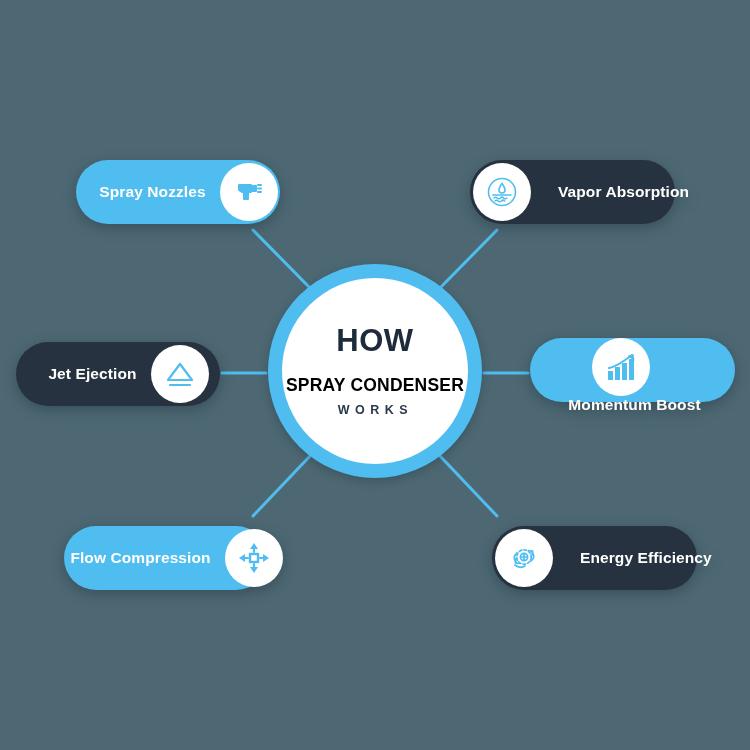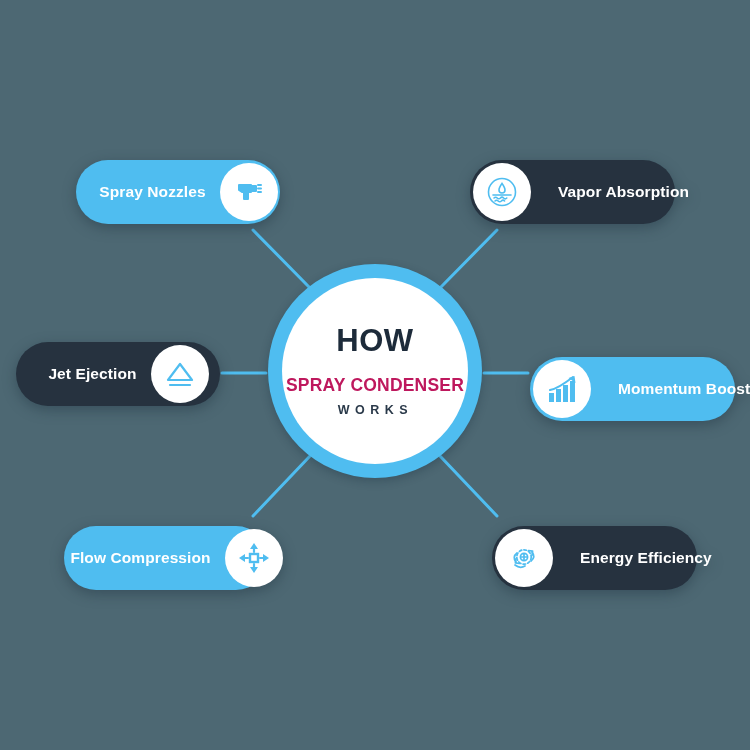--- a/index.html
+++ b/index.html
@@ -50,21 +50,21 @@
   .hub-l1 {
     font-size:31px;
     font-weight:bold;
     color:#1d2b3a;
     letter-spacing:0.5px;
     line-height:1.05;
   }
   .hub-l2 {
     font-size:17.5px;
     font-weight:bold;
-    color:#be185d;
+    color:#000000;
     letter-spacing:0.2px;
     line-height:1.35;
     margin-top:16px;
   }
   .hub-l3 {
     font-size:12.5px;
     font-weight:bold;
     color:#2b3a4a;
     letter-spacing:5.5px;
     margin-top:5px;
@@ -107,21 +107,21 @@
   .node.icon-right { padding-left:24px; padding-right:3px; justify-content:center; }
   .node.icon-right .node-label { margin-right:14px; }
   
   .node.icon-left  { padding-left:3px; padding-right:26px; }
   .node.icon-left .node-label { margin-left:27px; }
 
   
   #node-spray      { left:76px;  top:160px; width:204px; }
   #node-vapor      { left:470px; top:160px; width:205px; }
   #node-jet        { left:16px;  top:342px; width:204px; }
-  #node-momentum   { left:530px; top:357px; width:205px; }
+  #node-momentum   { left:530px; top:338px; width:205px;flex-direction:column; }
   #node-flow       { left:64px;  top:526px; width:204px; }
   #node-energy     { left:492px; top:526px; width:205px; }
 </style>
 </head>
 <body>
 
 <div id="stage">
 
   <svg id="connectors" viewBox="0 0 750 750" width="750" height="750">
     <g stroke="#4fbdf0" stroke-width="3" stroke-linecap="round" fill="none">

